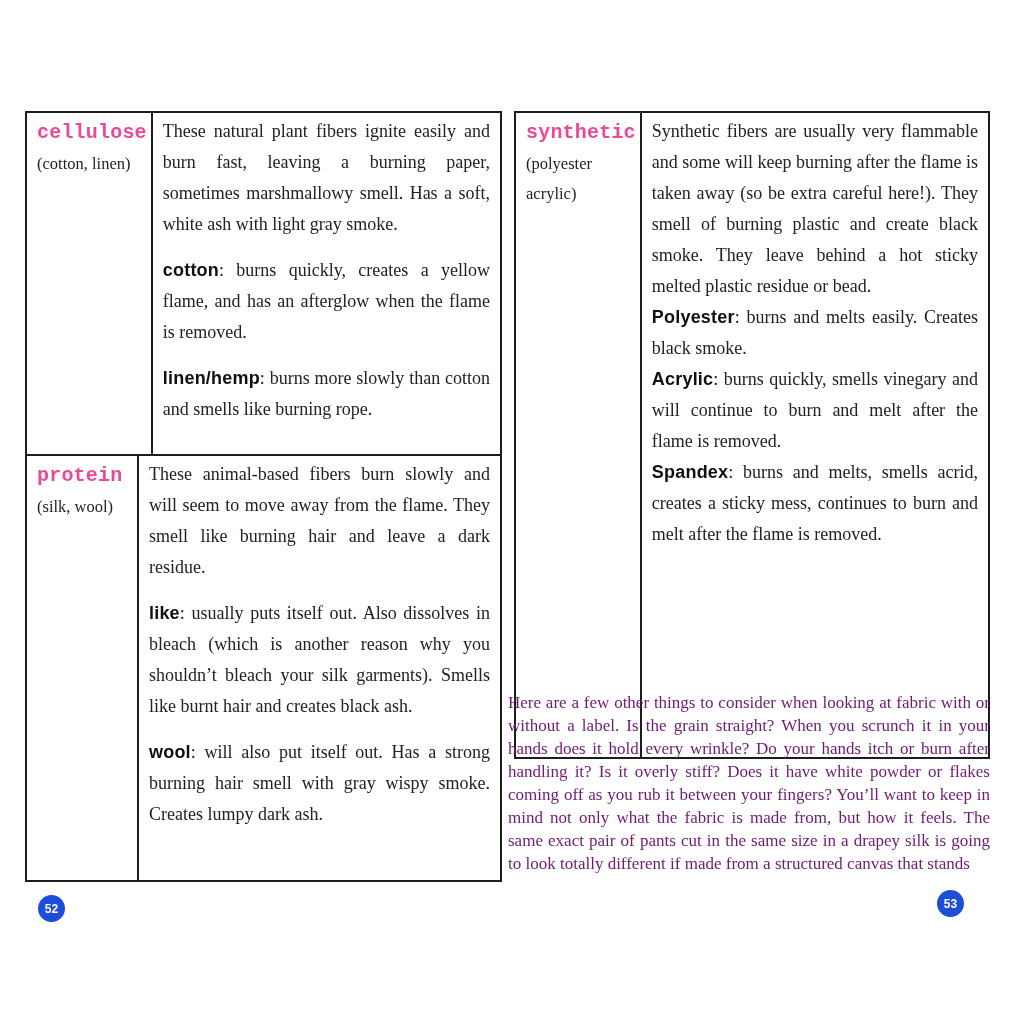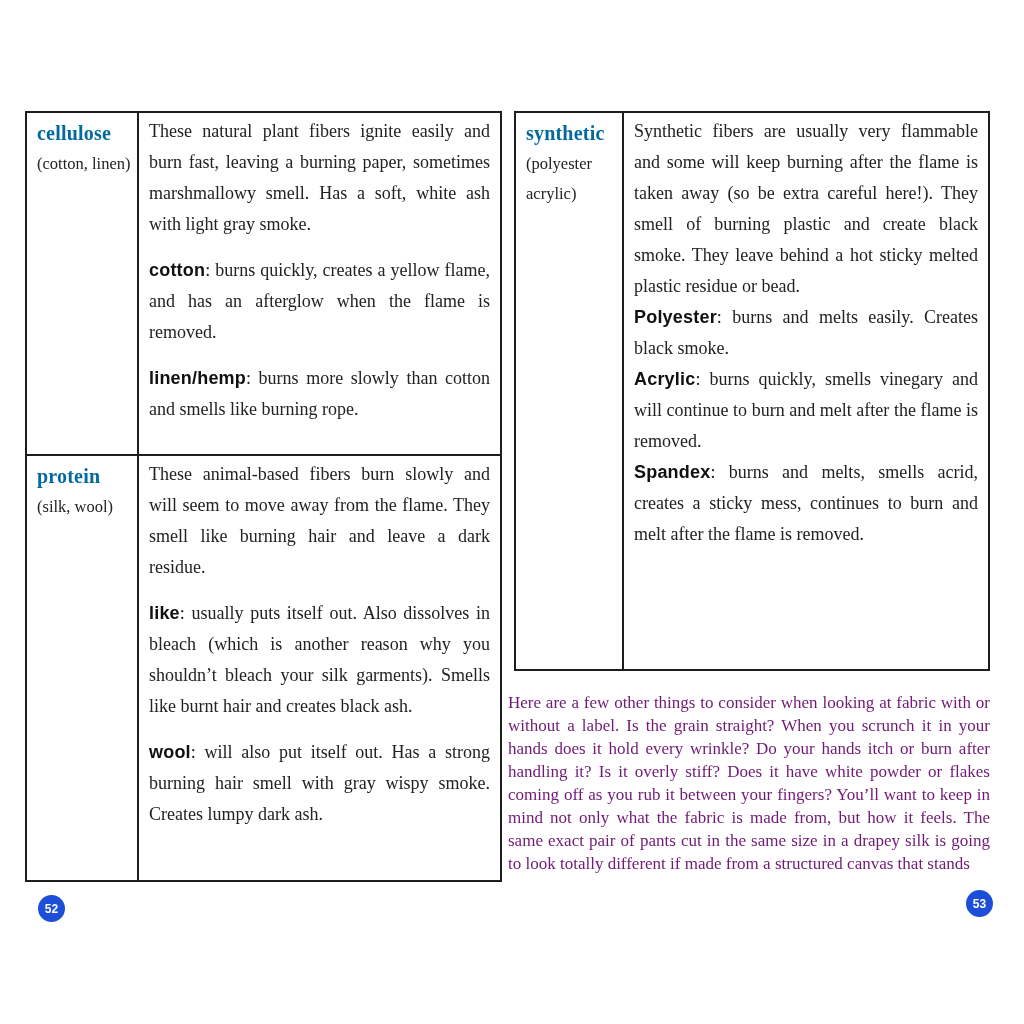--- a/index.html
+++ b/index.html
@@ -17,21 +17,21 @@
   }
 
   
   .burn-table {
     position: absolute;
     box-sizing: border-box;
     border: 2px solid #1d1d1d;
     background: #fff;
   }
   .left-table  { left: 25px;  top: 111px; width: 477px; height: 771px; }
-  .right-table { left: 514px; top: 111px; width: 476px; height: 560px; }
+  .right-table { left: 514px; top: 111px; width: 476px; height: 648px; }
 
   .trow { display: flex; box-sizing: border-box; }
   .trow + .trow { border-top: 2px solid #1d1d1d; }
   .left-table .row-1 { height: 341px; }
   .left-table .row-2 { height: 428px; }
   .right-table .trow { height: 100%; }
 
   .term-cell {
     flex: 0 0 110px;
     box-sizing: border-box;
@@ -40,25 +40,25 @@
   .right-table .term-cell { flex-basis: 106px; }
 
   .desc-cell {
     flex: 1;
     box-sizing: border-box;
     border-left: 2px solid #1d1d1d;
     padding: 3px 10px 8px 10px;
   }
 
   .term {
-    font-family: Liberation Serif, serif;
+    font-family: Liberation Mono, monospace;
     font-weight: 700;
     font-size: 20px;
     line-height: 26px;
-    color: #0369a1;
+    color: #ec4899;
     letter-spacing: 0.2px;
   }
   .variants {
     font-size: 16.5px;
     line-height: 30px;
     margin-top: 3px;
     color: #222;
   }
 
   .desc-cell p {
@@ -101,21 +101,21 @@
     background: #1d4ed8;
     color: #ffffff;
     font-family: "Liberation Sans", sans-serif;
     font-weight: 700;
     font-size: 12px;
     display: flex;
     align-items: center;
     justify-content: center;
   }
   .page-num-left  { left: 38px;  top: 895px; }
-  .page-num-right { left: 966px; top: 890px; }
+  .page-num-right { left: 937px; top: 890px; }
 </style>
 </head>
 <body>
 
 <div class="burn-table left-table">
 
   <div class="trow row-1">
     <div class="term-cell">
       <div class="term">cellulose</div>
       <div class="variants">(cotton, linen)</div>

